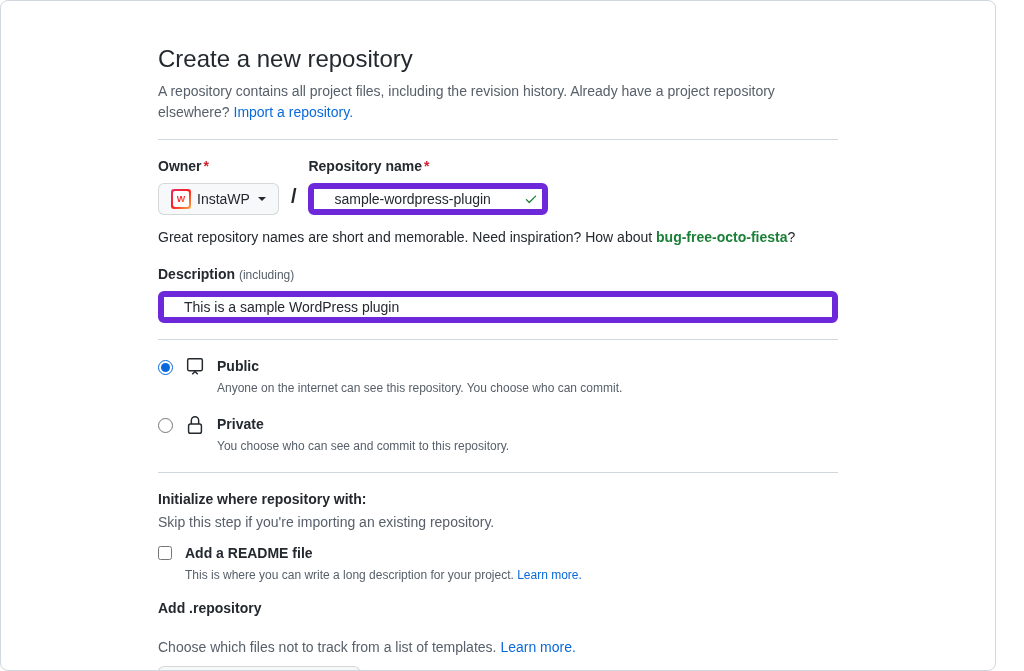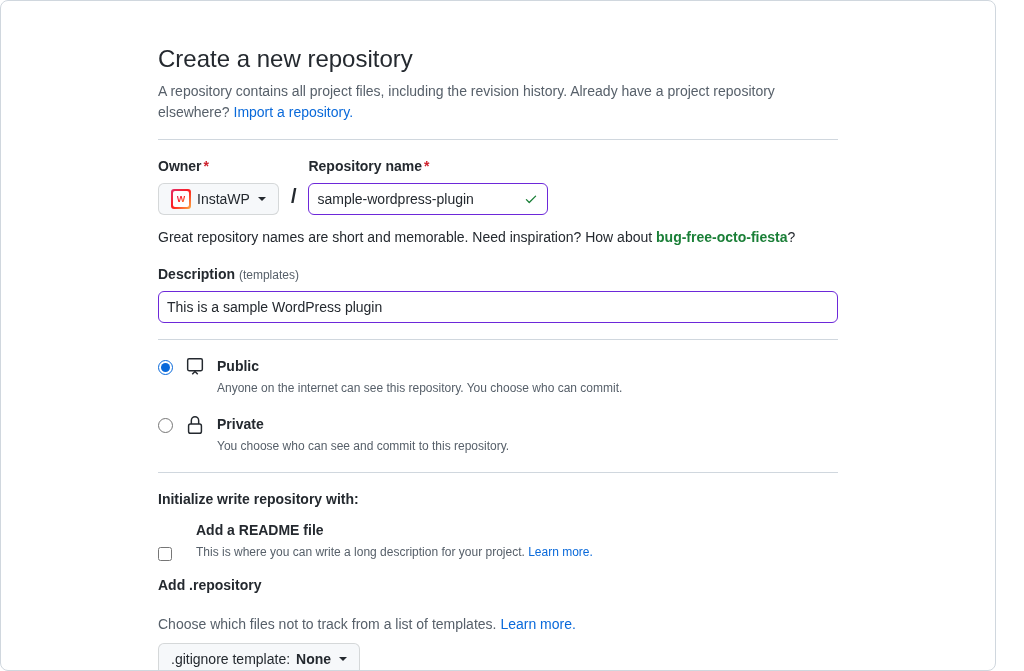--- a/index.html
+++ b/index.html
@@ -57,23 +57,23 @@
       border: 1px solid rgba(27,31,36,0.15);
       border-radius: 6px;
       padding: 5px 12px;
       font-size: 14px;
       font-weight: 500;
       color: #24292f;
       cursor: pointer;
       height: 32px;
     }
     .input {
-      border: 1px solid #6d28d9;
+      border: 6px solid #6d28d9;
       border-radius: 6px;
-      padding: 5px 8px;
+      padding: 5px 20px;
       font-size: 14px;
       height: 32px;
       background: #fff;
       color: #24292f;
     }
     .input-wide { width: 100%; }
     .slash {
       font-size: 20px;
       font-weight: 600;
       color: #24292f;
@@ -91,21 +91,21 @@
       color: #24292f;
       margin-top: 12px;
     }
     .suggestion { color: #1a7f37; font-weight: 600; }
     .section-gap { margin-top: 16px; }
     .radio-row { display: flex; align-items: flex-start; gap: 10px; margin: 10px 0 16px 0; }
     .radio-row input[type=radio] { margin-top: 4px; accent-color: #0969da; width:15px; height:15px; cursor:pointer;}
     .radio-icon { width: 24px; display:flex; justify-content:center; }
     .radio-body strong { font-size: 14px; font-weight: 600; display:block; }
     .radio-body .desc, .desc { color: #57606a; font-size: 12px; }
-    .checkbox-row { display:flex; align-items:flex-end; gap:24px; margin: 10px 0 6px 0;}
+    .checkbox-row { display:flex; align-items:flex-start; gap:13px; margin: 10px 0 6px 0;}
     .checkbox-row input[type=checkbox]{ margin-top:3px; width:14px; height:14px; cursor:pointer;}
     .link { color: #0969da; text-decoration:none; cursor:pointer; }
     .caret {
       display:inline-block; width:0; height:0;
       border-left:4px solid transparent; border-right:4px solid transparent;
       border-top:4px solid #24292f; margin-left:2px;
     }
     .avatar {
       width: 20px; height: 20px; border-radius: 3px;
       background: linear-gradient(135deg,#e1306c,#fd1d1d,#fcb045);
@@ -168,21 +168,21 @@
       </div>
     </div>
 
     <p class="help-text">
       <span>Great repository names are short and memorable. Need inspiration? How about </span><strong class="suggestion">bug-free-octo-fiesta</strong><span>?</span>
     </p>
 
     <div class="section-gap">
       <label class="label">
         <span>Description</span>
-        <span class="optional">(templates)</span>
+        <span class="optional">(including)</span>
       </label>
       <input class="input input-wide" value="This is a sample WordPress plugin" style="">
     </div>
 
     <hr class="rule">
 
     <div class="radio-row">
       <input type="radio" name="vis" checked="" style="">
       <div class="radio-icon">
         <svg width="22" height="22" viewBox="0 0 24 24" fill="none" stroke="#24292f" stroke-width="1.6">
@@ -205,21 +205,22 @@
           </svg>
       </div>
       <div class="radio-body">
         <strong>Private</strong>
         <span class="desc">You choose who can see and commit to this repository.</span>
       </div>
     </div>
 
     <hr class="rule">
 
-    <div class="subsection-title">Initialize write repository with:</div>
+    <div class="subsection-title">Initialize where repository with:</div>
+    <div class="subsection-desc">Skip this step if you're importing an existing repository.</div>
 
     <div class="checkbox-row">
       <input type="checkbox" style="">
       <div>
         <strong style="font-weight:600">Add a README file</strong>
         <div class="desc" style="margin-top:2px">
           <span>This is where you can write a long description for your project. </span><a class="link">Learn more.</a>
         </div>
       </div>
     </div>

